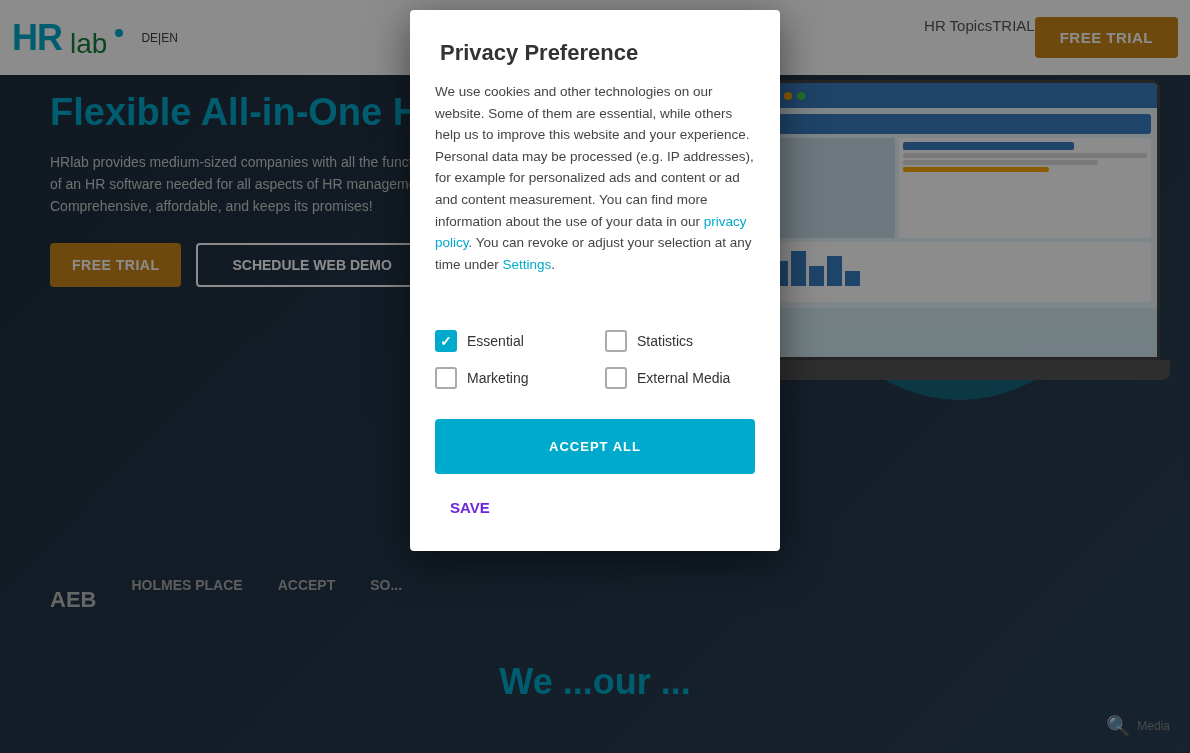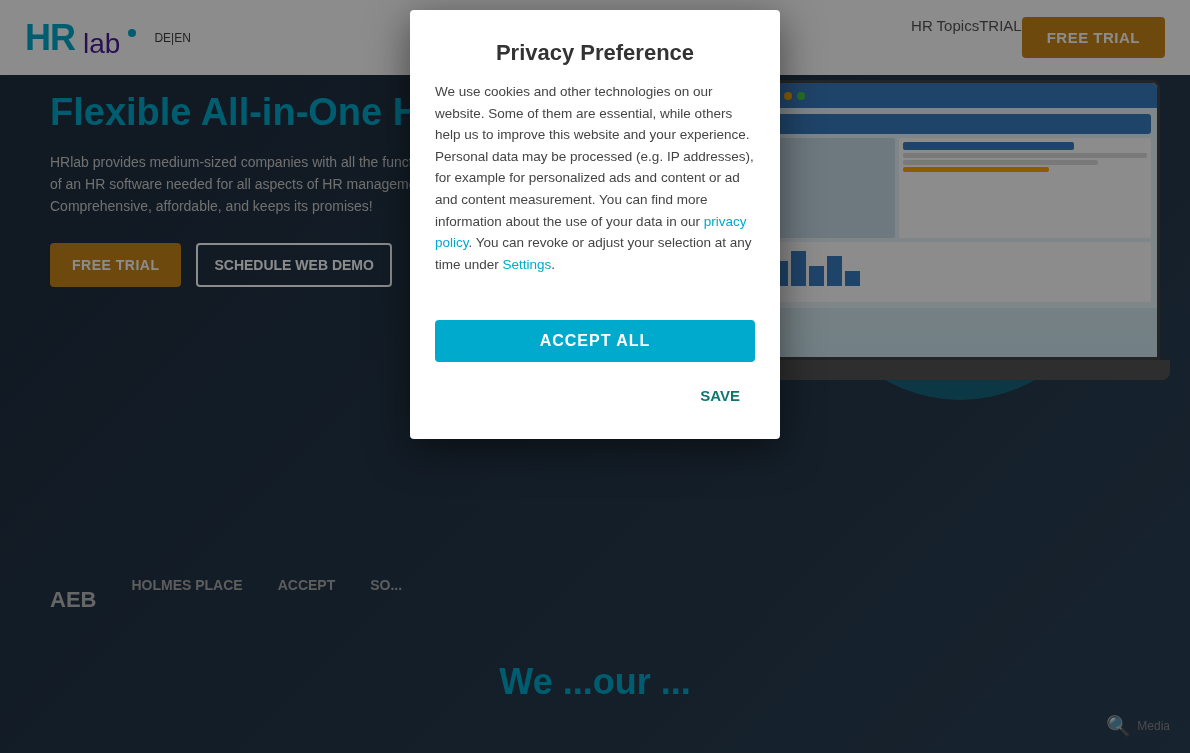--- a/index.html
+++ b/index.html
@@ -23,42 +23,42 @@
     }
 
     
     .header {
       position: absolute;
       top: 0; left: 0; right: 0;
       height: 75px;
       background: #fff;
       display: flex;
       align-items: center;
-      padding: 0 25px;
+      padding: 0 12px;
       z-index: 0;
       justify-content: space-between;
     }
 
     .logo-area {
       display: flex;
       align-items: center;
       gap: 8px;
     }
 
     .logo-hr {
       font-size: 36px;
       font-weight: 900;
       color: #00aacc;
       letter-spacing: -1px;
     }
 
     .logo-lab {
       font-size: 28px;
       font-weight: 400;
-      color: #4c1d95;
+      color: #15803d;
       margin-top: 12px;
     }
 
     .logo-dot {
       width: 8px; height: 8px;
       background: #00aacc;
       border-radius: 50%;
       display: inline-block;
       margin-bottom: 10px;
     }
@@ -132,21 +132,21 @@
       font-weight: 700;
       border-radius: 4px;
       cursor: pointer;
       letter-spacing: 0.5px;
     }
 
     .btn-hero-demo {
       background: transparent;
       color: #fff;
       border: 2px solid #fff;
-      padding: 12px 16px;
+      padding: 12px 34px;
       font-size: 14px;
       font-weight: 600;
       border-radius: 4px;
       cursor: pointer;
     }
 
     
     .partners {
       position: absolute;
       bottom: 140px;
@@ -255,21 +255,20 @@
       box-shadow: 0 10px 40px rgba(0,0,0,0.5);
     }
 
     
     .modal::-webkit-scrollbar { width: 8px; }
     .modal::-webkit-scrollbar-track { background: #f0f0f0; }
     .modal::-webkit-scrollbar-thumb { background: #bbb; border-radius: 4px; }
 
     .modal-header {
       padding: 30px 30px 15px;
-      text-align: center;
     }
 
     .modal-title {
       font-size: 22px;
       font-weight: 600;
       color: #333;
     }
 
     .modal-body {
       padding: 0 25px 20px;
@@ -331,42 +330,42 @@
     }
 
     
     .btn-accept-all {
       display: block;
       width: calc(100% - 50px);
       margin: 10px 25px;
       background: #00aacc;
       color: #fff;
       border: none;
-      padding: 12px;
-      font-size: 16px;
+      padding: 20px;
+      font-size: 13px;
       font-weight: 700;
       letter-spacing: 1px;
       border-radius: 4px;
       cursor: pointer;
       text-align: center;
     }
 
     .btn-save {
       display: block;
       width: calc(100% - 50px);
       margin: 10px 25px 20px;
       background: transparent;
-      color: #0f766e;
+      color: #6d28d9;
       border: none;
       padding: 15px;
       font-size: 15px;
       font-weight: 600;
       border-radius: 4px;
       cursor: pointer;
-      text-align: right;
+      text-align: left;
     }
   </style>
 </head>
 <body>
 
 <div class="bg-page">
 
   <div class="header">
     <div class="logo-area">
       <span class="logo-hr">HR</span>
@@ -454,20 +453,38 @@
       <div class="modal-header">
         <h2 class="modal-title">Privacy Preference</h2>
       </div>
 
       <div class="modal-body">
         <p class="modal-text">
           <span>We use cookies and other technologies on our website. Some of them are essential, while others help us to improve this website and your experience. Personal data may be processed (e.g. IP addresses), for example for personalized ads and content or ad and content measurement. You can find more information about the use of your data in our </span><a class="modal-link">privacy policy</a><span>. You can revoke or adjust your selection at any time under </span><a class="modal-link">Settings</a><span>.</span>
         </p>
       </div>
 
+      <div class="checkboxes-grid">
+        <div class="checkbox-item">
+          <div class="checkbox-box checked"></div>
+          <span class="checkbox-label">Essential</span>
+        </div>
+        <div class="checkbox-item">
+          <div class="checkbox-box"></div>
+          <span class="checkbox-label">Statistics</span>
+        </div>
+        <div class="checkbox-item">
+          <div class="checkbox-box"></div>
+          <span class="checkbox-label">Marketing</span>
+        </div>
+        <div class="checkbox-item">
+          <div class="checkbox-box"></div>
+          <span class="checkbox-label">External Media</span>
+        </div>
+      </div>
 
       <button class="btn-accept-all">ACCEPT ALL</button>
 
       <button class="btn-save">SAVE</button>
 
     </div>
   </div>
 
 </div>
 

